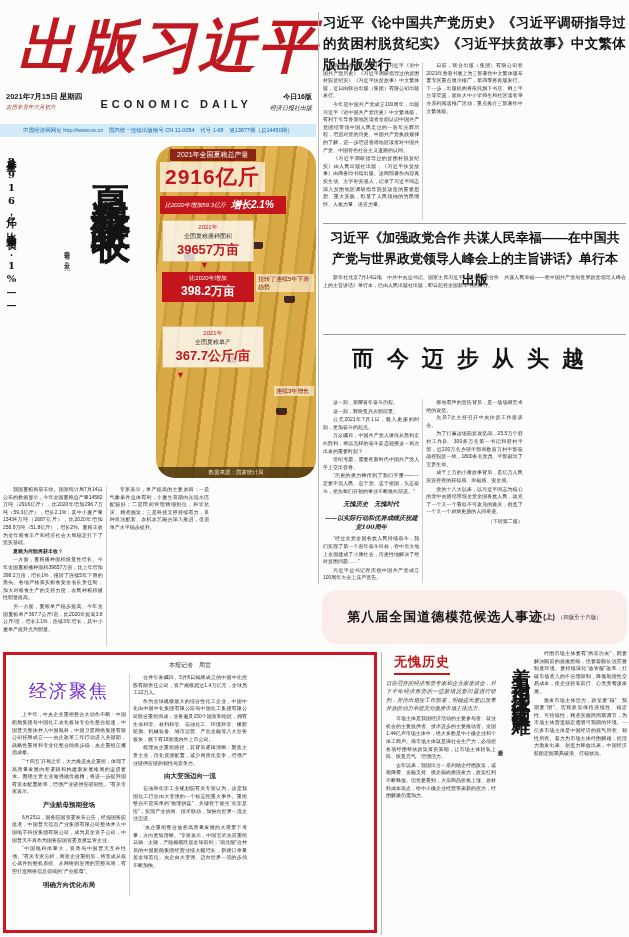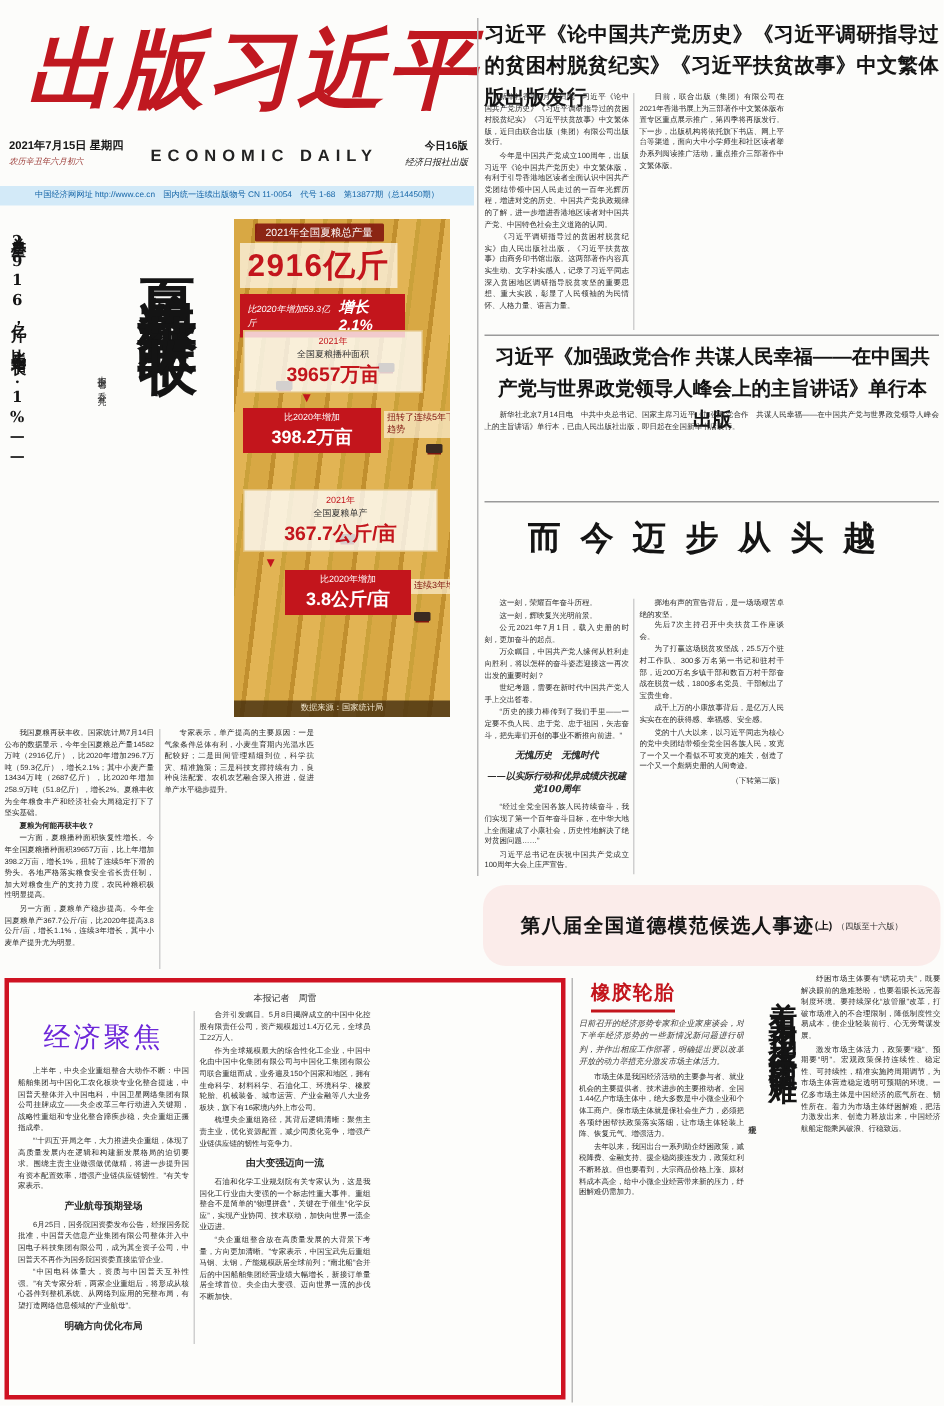--- a/index.html
+++ b/index.html
@@ -45,32 +45,32 @@
   .banner-title{font-size:13px;font-weight:900;letter-spacing:1px;}
   .banner-sup{font-size:7px;font-weight:bold;}
   .banner-note{font-size:5.5px;margin-left:3px;color:#333;}
   
   .vtext{writing-mode:vertical-rl;text-orientation:upright;}
   .side-note{position:absolute;left:4px;top:150px;height:270px;font-family:"DejaVu Serif",serif;
              font-size:10px;font-weight:bold;letter-spacing:2px;}
   .grain-head{position:absolute;left:84px;top:154px;height:300px;font-size:40px;font-weight:900;
               letter-spacing:8px;}
   .grain-byline{position:absolute;left:62px;top:246px;height:110px;font-size:6px;color:#333;letter-spacing:1px;}
-  .ig{position:absolute;left:156px;top:146px;width:144px;height:332px;overflow:hidden;
-      background:repeating-linear-gradient(97deg,#d8a844 0 13px,#c18f2e 13px 16px,#e2b454 16px 28px,#caa13a 28px 31px);}
+  .ig{position:absolute;left:156px;top:146px;width:160px;height:332px;overflow:hidden;
+      background:repeating-linear-gradient(97deg,#d8a844 0 13px,#c18f2e 13px 16px,#e2b454 16px 28px,#caa13a 28px 31px);border-radius:19px;}
   .ig-band{position:absolute;left:14px;top:3px;background:rgba(128,18,12,.88);color:#fff;
            font-size:7px;padding:1px 7px;border-radius:1px;white-space:nowrap;}
   .ig-big{position:absolute;left:4px;top:16px;background:rgba(255,249,238,.72);color:#c3151c;
           font-size:21px;font-weight:900;padding:1px 5px;letter-spacing:1px;}
   .ig-strip{position:absolute;left:4px;top:50px;right:30px;background:#c3151c;color:#fff;
             display:flex;align-items:center;gap:5px;padding:2px 5px;font-style:italic;}
   .ig-strip .s1{font-size:6px;}
   .ig-strip .s2{font-size:10px;font-weight:900;}
   .ig-card{position:absolute;background:rgba(255,255,255,.78);border:1px solid #e2c078;
-           text-align:center;padding:2px 16px;}
+           text-align:center;padding:2px 2px;}
   .ig-card .y{font-size:6px;color:#c3151c;}
   .ig-card .l{font-size:6px;color:#333;}
   .ig-card .v{font-size:13px;font-weight:900;color:#c3151c;white-space:nowrap;}
   .ig-red{position:absolute;background:#c3151c;color:#fff;text-align:center;padding:2px 3px;}
   .ig-red .l{font-size:6px;}
   .ig-red .v{font-size:12px;font-weight:900;white-space:nowrap;}
   .ig-note{position:absolute;font-size:6px;color:#7d120d;background:rgba(255,244,224,.65);
            padding:1px 2px;line-height:1.35;}
   .ig-arrow{position:absolute;color:#c3151c;font-size:9px;}
   .harv{position:absolute;width:11px;height:6px;background:#3a2a22;border-radius:1px;
@@ -196,24 +196,20 @@
       <div class="l">比2020年增加</div>
       <div class="v">398.2万亩</div>
     </div>
     <div class="ig-note" style="left:100px;top:128px;width:54px;">扭转了连续5年下滑趋势</div>
     <div class="ig-card" style="left:6px;top:180px;width:96px;">
       <div class="y">2021年</div>
       <div class="l">全国夏粮单产</div>
       <div class="v">367.7公斤/亩</div>
     </div>
     <div class="ig-arrow" style="left:20px;top:224px;">▼</div>
-    <div class="ig-red" style="left:34px;top:234px;width:78px;">
-      <div class="l">比2020年增加</div>
-      <div class="v">3.8公斤/亩</div>
-    </div>
     <div class="ig-note" style="left:118px;top:240px;width:36px;">连续3年增长</div>
     <div class="ig-cap">数据来源：国家统计局</div>
   </div>
 
   <div class="grain-body body-txt cols3">
     <div>
         <p>我国夏粮再获丰收。国家统计局7月14日公布的数据显示，今年全国夏粮总产量14582万吨（2916亿斤），比2020年增加296.7万吨（59.3亿斤），增长2.1%；其中小麦产量13434万吨（2687亿斤），比2020年增加258.9万吨（51.8亿斤），增长2%。夏粮丰收为全年粮食丰产和经济社会大局稳定打下了坚实基础。</p>
       </div>
     <div class="q-line">夏粮为何能再获丰收？</div>
     <div>
@@ -245,21 +241,21 @@
       <div class="col-subhead">由大变强迈向一流</div>
       <div>
           <p>石油和化学工业规划院有关专家认为，这是我国化工行业由大变强的一个标志性重大事件。重组整合不是简单的“物理拼盘”，关键在于催生“化学反应”，实现产业协同、技术联动，加快向世界一流企业迈进。</p>
           <p>“央企重组整合放在高质量发展的大背景下考量，方向更加清晰。”专家表示，中国宝武先后重组马钢、太钢，产能规模跃居全球前列；“南北船”合并后的中国船舶集团经营业绩大幅增长，新接订单量居全球首位。央企由大变强、迈向世界一流的步伐不断加快。</p>
         </div>
     </div>
   </div>
 
   <div class="forum">
     <div class="forum-left body-txt">
-      <span class="forum-label">橡胶轮胎</span>
+      <span class="forum-label">无愧历史</span>
       <div class="forum-intro">日前召开的经济形势专家和企业家座谈会，对下半年经济形势的一些新情况新问题进行研判，并作出相应工作部署，明确提出要以改革开放的动力举措充分激发市场主体活力。</div>
       <div>
           <p>市场主体是我国经济活动的主要参与者、就业机会的主要提供者、技术进步的主要推动者。全国1.44亿户市场主体中，绝大多数是中小微企业和个体工商户。保市场主体就是保社会生产力，必须把各项纾困帮扶政策落实落细，让市场主体轻装上阵、恢复元气、增强活力。</p>
           <p>去年以来，我国出台一系列助企纾困政策，减税降费、金融支持、援企稳岗接连发力，政策红利不断释放。但也要看到，大宗商品价格上涨、原材料成本高企，给中小微企业经营带来新的压力，纾困解难仍需加力。</p>
         </div>
     </div>
     <div class="forum-mid">
       <div class="forum-author vtext">金观平</div>
       <div class="forum-headline vtext">着力为市场主体纾困解难</div>
     </div>

